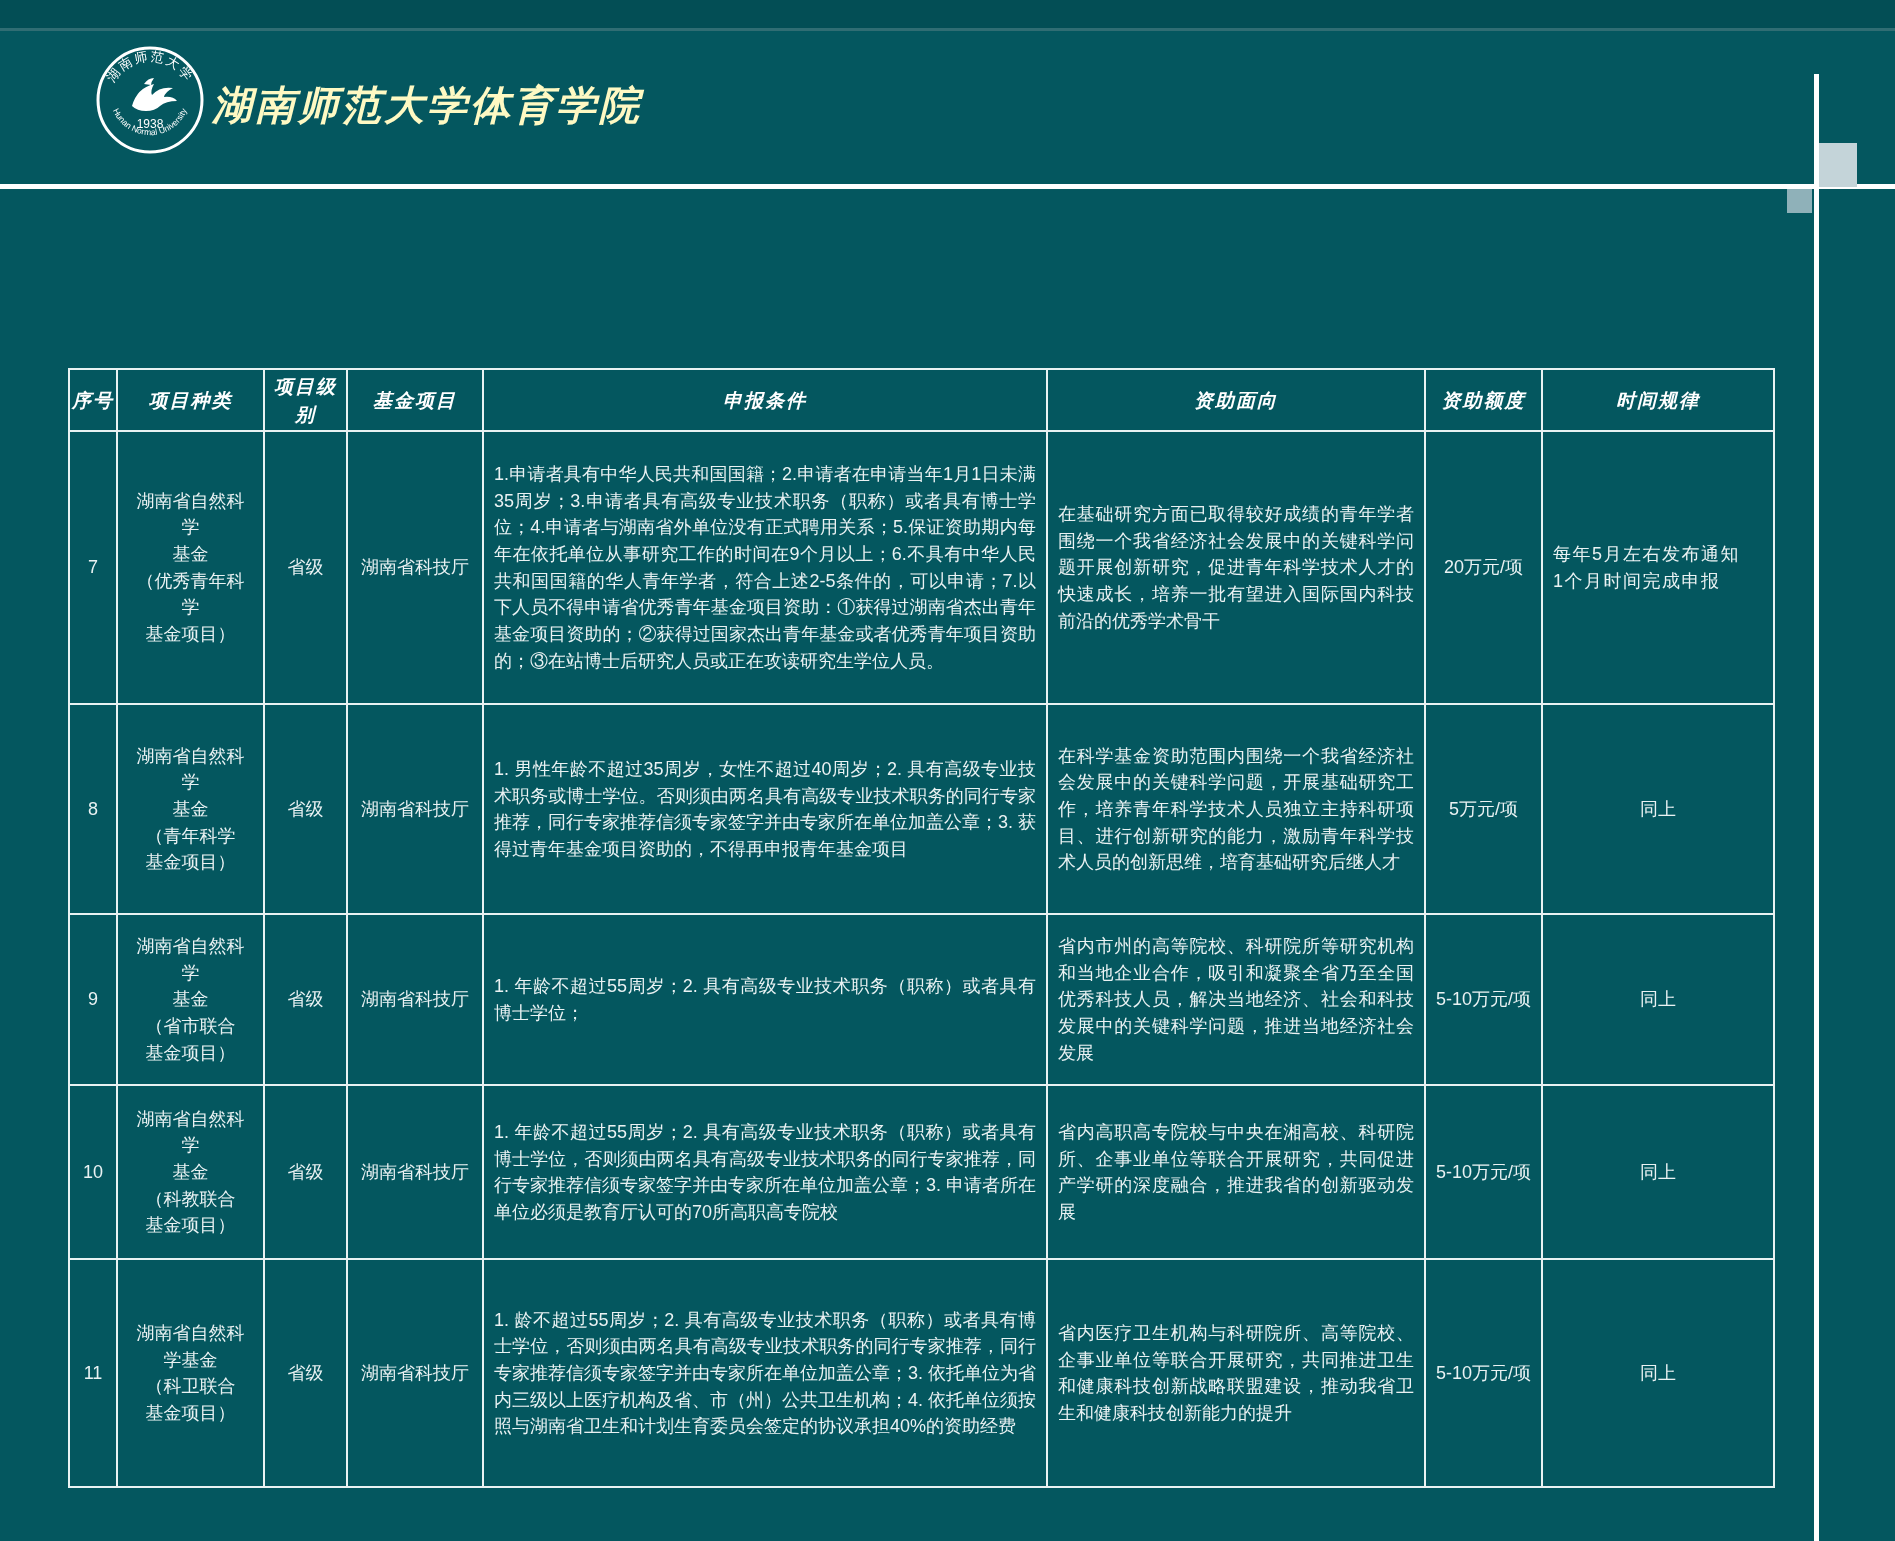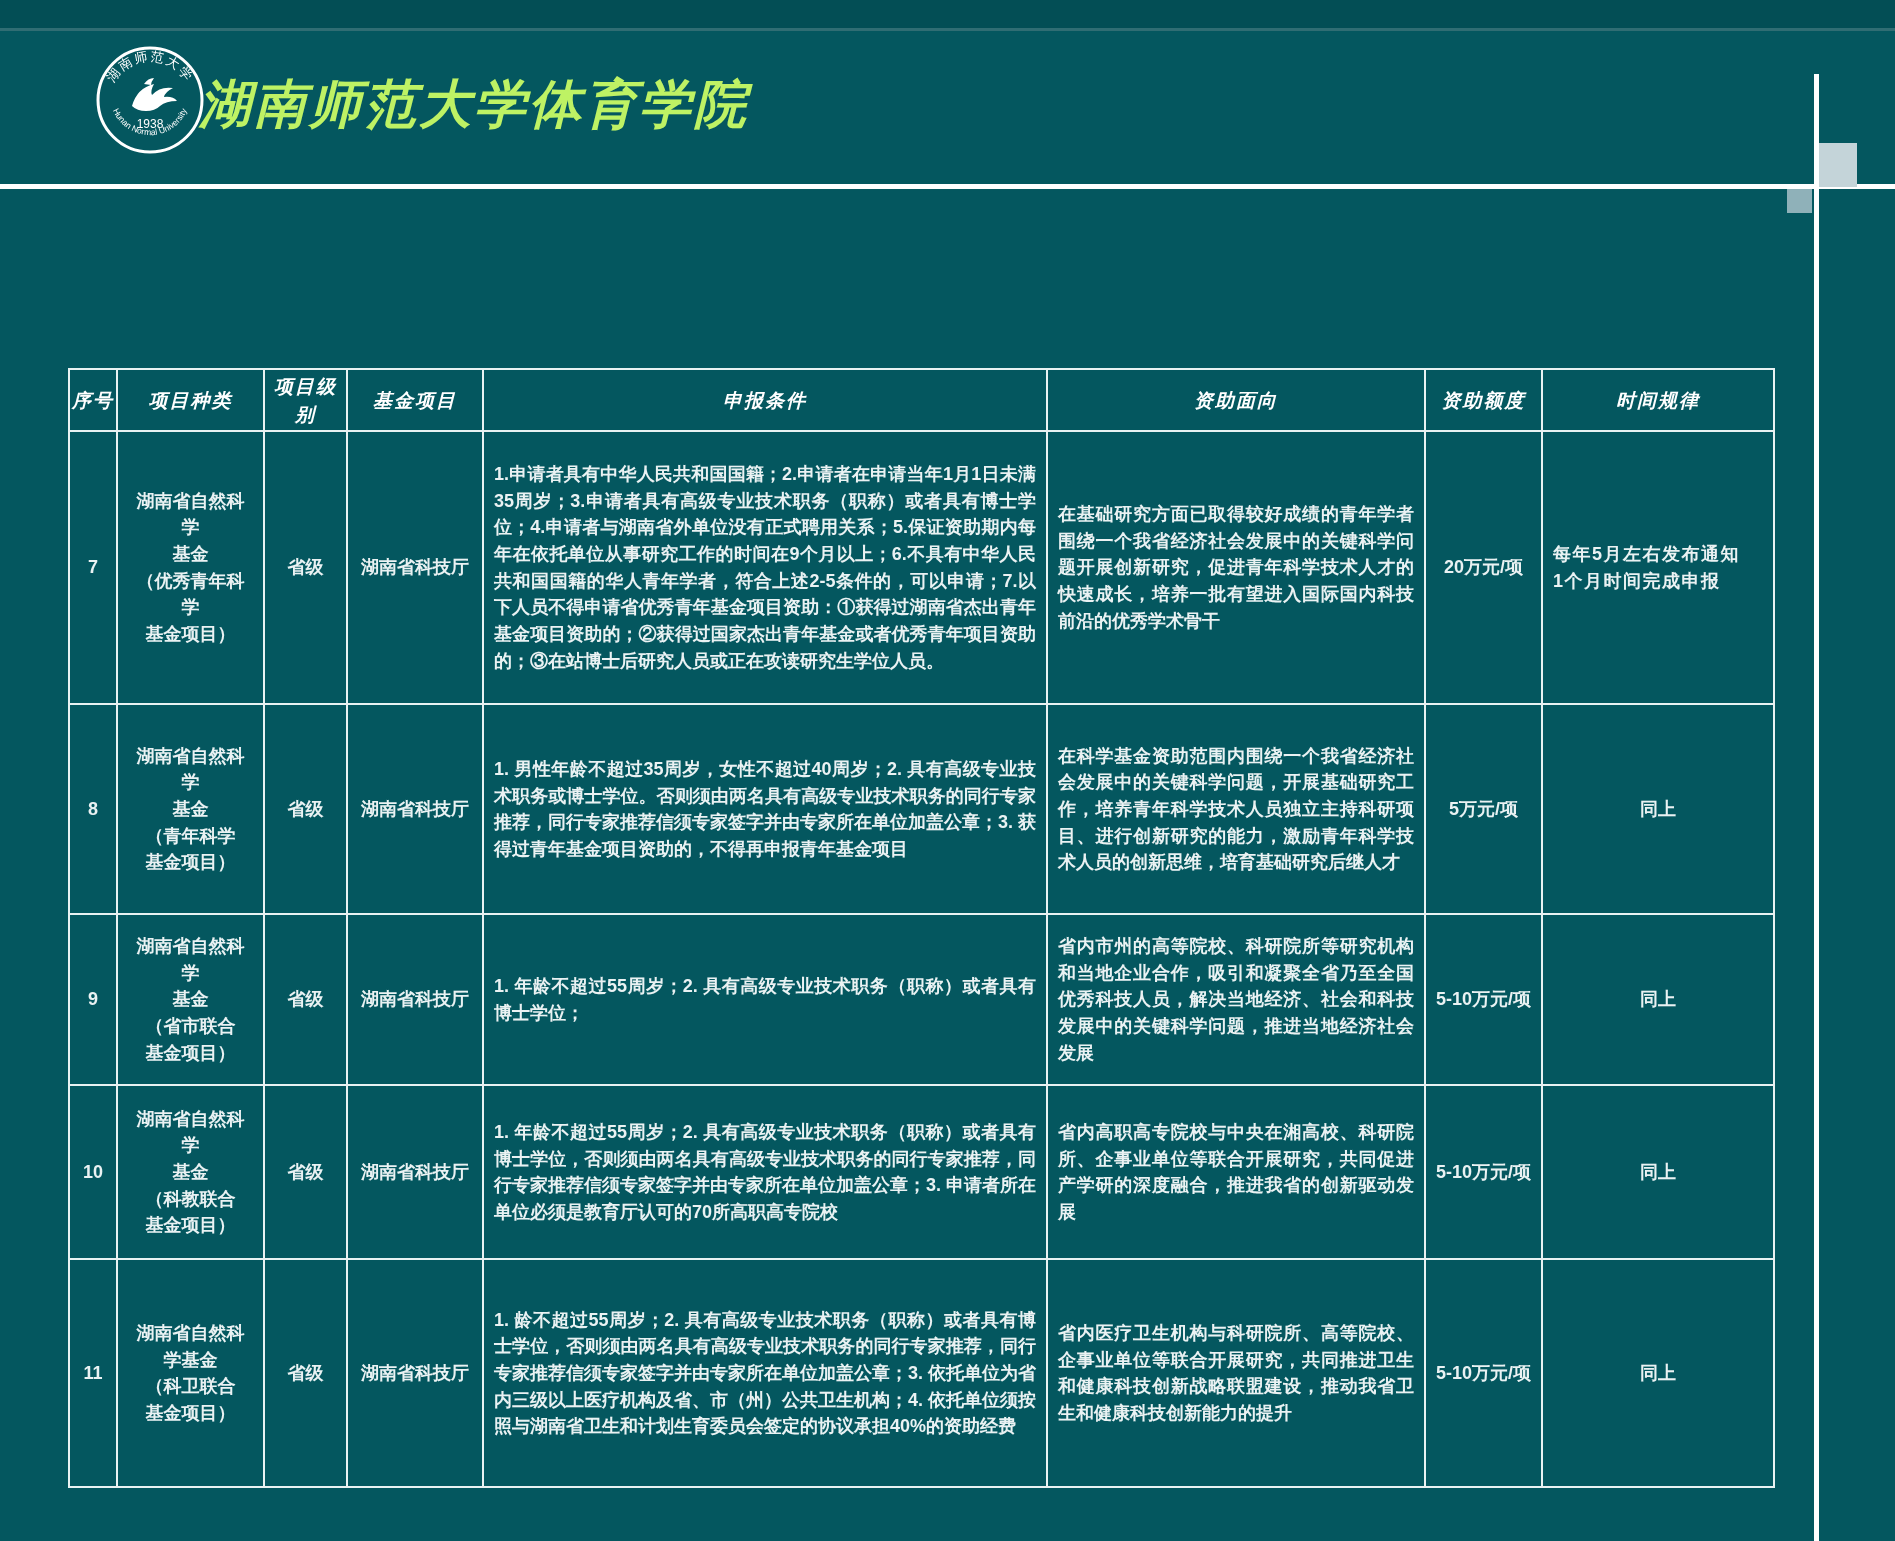--- a/index.html
+++ b/index.html
@@ -18,42 +18,41 @@
   }
   
   .h-line{position:absolute;top:184px;left:0;width:1895px;height:5px;background:#ffffff;}
   .v-line{position:absolute;top:74px;left:1814px;width:5px;height:1467px;background:#ffffff;}
   .sq-light{position:absolute;left:1819px;top:143px;width:38px;height:44px;background:#C4D4D9;}
   .sq-muted{position:absolute;left:1787px;top:189px;width:25px;height:24px;background:#8FB1B9;}
 
   
   .logo{position:absolute;left:94px;top:44px;width:112px;height:112px;}
   .college-name{
-    position:absolute;left:199px;top:50px;height:110px;display:flex;align-items:center;
+    position:absolute;left:212px;top:50px;height:110px;display:flex;align-items:center;
     font-family:"DejaVu Serif",serif;font-style:italic;font-weight:bold;
-    font-size:52px;letter-spacing:3px;color:#bef264;white-space:nowrap;
+    font-size:40px;letter-spacing:3px;color:#fef9c3;white-space:nowrap;
   }
   .main-title{
     position:absolute;left:84px;top:192px;width:1705px;text-align:center;
     font-family:"DejaVu Serif",serif;font-style:italic;font-weight:bold;
     font-size:66px;letter-spacing:15px;color:#ffffff;white-space:nowrap;
   }
 
   
   .guide-table{
     position:absolute;left:68px;top:368px;width:1705px;
     border-collapse:collapse;table-layout:fixed;
     color:#EAF2F3;font-size:18px;
   }
   .guide-table th,.guide-table td{
     border:2px solid #E9F2F2;
     vertical-align:middle;
     padding:18px 10px;
     line-height:1.48;
-    font-weight:bold;
   }
   .guide-table th{
     font-family:"DejaVu Serif",serif;font-style:italic;font-weight:bold;
     font-size:19px;color:#ffffff;text-align:center;padding:2px;
     letter-spacing:2px;
   }
   .c-center{text-align:center;border-radius:25px;}
   .pre{white-space:pre-line;}
   .cond,.target{text-align:justify;text-justify:inter-character;}
   .amount{text-align:center;white-space:nowrap;padding:4px;}

